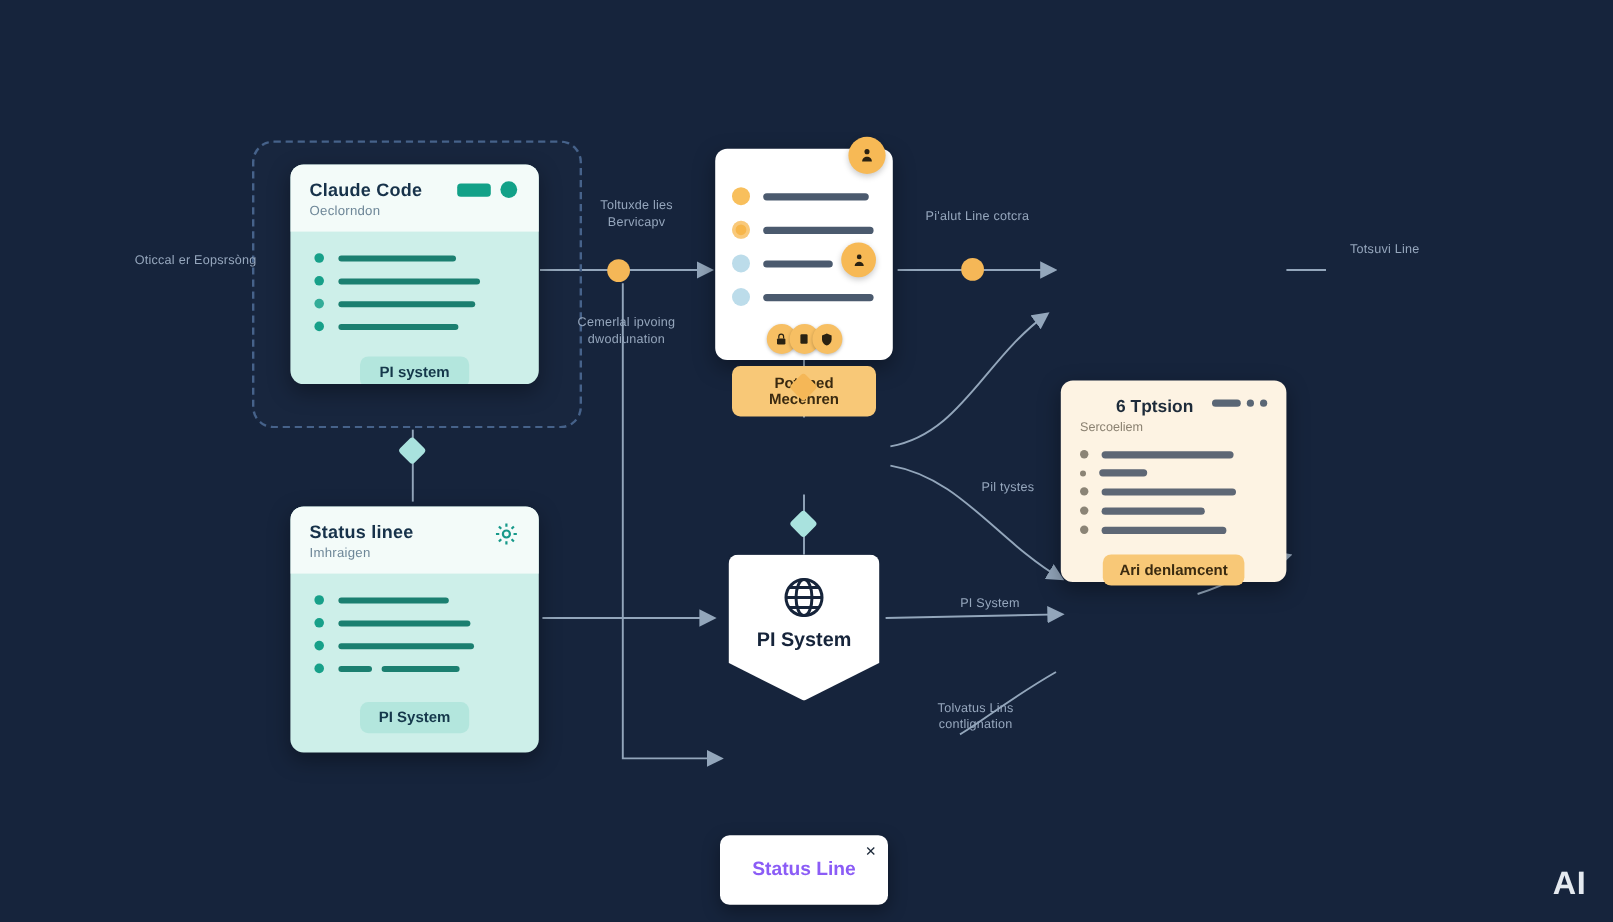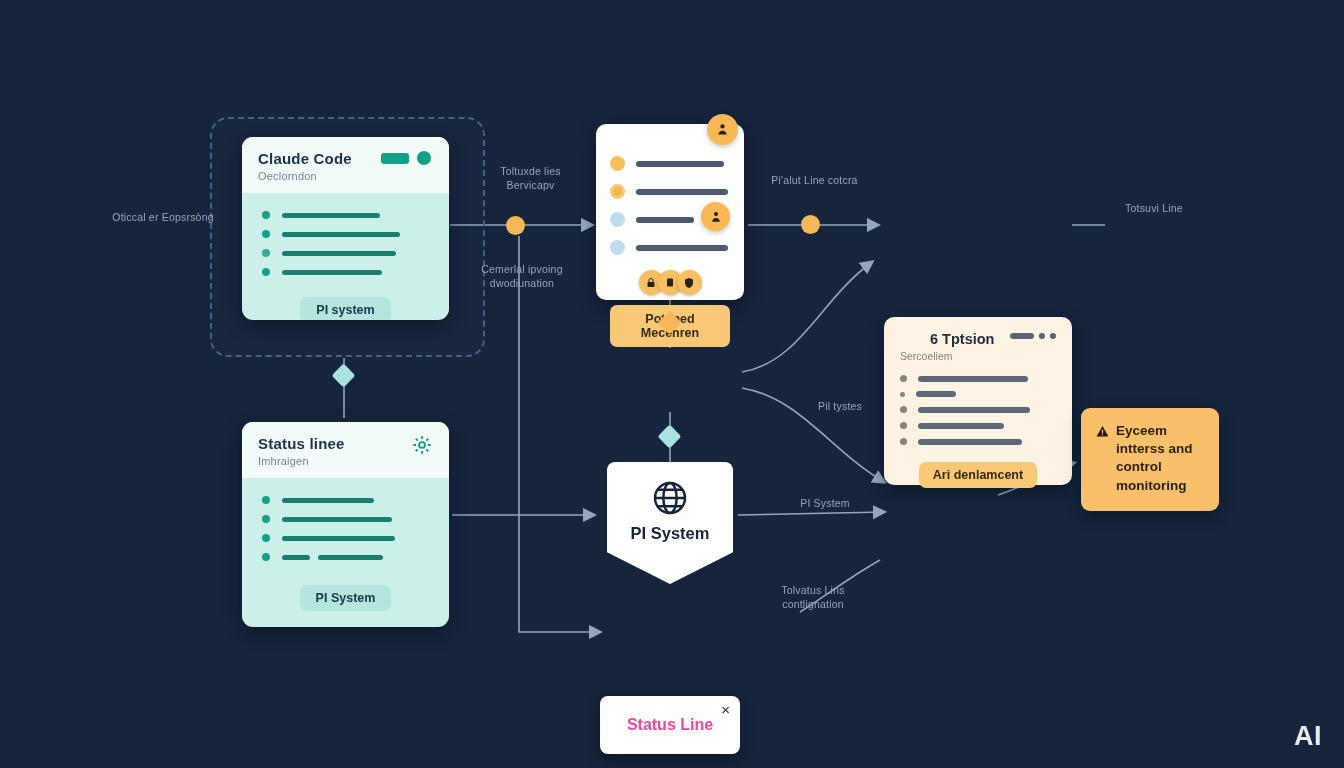--- a/index.html
+++ b/index.html
@@ -100,21 +100,21 @@
   .crow .cdot{width:7px;height:7px;border-radius:50%;background:#8b8476;flex:none;margin-right:11px;}
   .crow .cbar{height:6px;border-radius:3px;background:#5e6775;}
 
   
   .box-white{
     background:#ffffff;border-radius:8px;
     box-shadow:0 5px 14px rgba(0,0,0,.35);
     display:flex;align-items:center;justify-content:center;
     position:relative;
   }
-  .box-white .bw-label{font-size:16px;font-weight:bold;color:#ec4899;}
+  .box-white .bw-label{font-size:16px;font-weight:bold;color:#8b5cf6;}
   .close-x{position:absolute;right:10px;top:6px;font-size:15px;color:#1b2838;line-height:1;}
 
   .shield{
     background:#ffffff;
     box-shadow:0 5px 14px rgba(0,0,0,.3);
     border-radius:8px 8px 0 0;
     clip-path:polygon(0 0,100% 0,100% 74%,50% 100%,0 74%);
     display:flex;flex-direction:column;align-items:center;justify-content:flex-start;
     padding-top:16px;box-sizing:border-box;
   }
@@ -361,30 +361,20 @@
     <svg width="40" height="40" viewBox="0 0 24 24" fill="none" stroke="#16243a" stroke-width="1.5">
       <circle cx="12" cy="12" r="9"></circle>
       <ellipse cx="12" cy="12" rx="4" ry="9"></ellipse>
       <path d="M3 12h18M4.7 7h14.6M4.7 17h14.6"></path>
     </svg>
     <span class="sh-label">PI System</span>
   </div>
 
 
 
-  <div class="node alert-box" style="left:1081px;top:408px;width:138px;height:103px;">
-    <div class="al-head">
-      <svg width="15" height="15" viewBox="0 0 24 24" fill="#241a06" style="flex:none;margin-top:2px;">
-        <path d="M12 3l9.5 17H2.5z"></path>
-        <rect x="11" y="9" width="2" height="6" fill="#f8c06a"></rect>
-        <rect x="11" y="16" width="2" height="2" fill="#f8c06a"></rect>
-      </svg>
-      <span>Eyceem intterss and control monitoring</span>
-    </div>
-  </div>
 
   <div class="jdot" style="left:506px;top:216px;width:19px;height:19px;background:#f4b košl;"></div>
   <div class="jdot" style="left:506px;top:216px;width:19px;height:19px;background:#f5b757;"></div>
   <div class="jdot" style="left:801px;top:215px;width:19px;height:19px;background:#f5b757;"></div>
   <div class="diamond" style="left:335px;top:367px;width:17px;height:17px;background:#a9e2de;"></div>
   <div class="diamond" style="left:661px;top:314px;width:17px;height:17px;background:#f5b757;"></div>
   <div class="diamond" style="left:661px;top:428px;width:17px;height:17px;background:#a9e2de;"></div>
 
   <div class="edge-label" style="left:108px;top:210px;width:110px;">Oticcal er Eopsrsòng</div>
   <div class="edge-label" style="left:478px;top:164px;width:105px;">Toltuxde lies Bervicapv</div>

